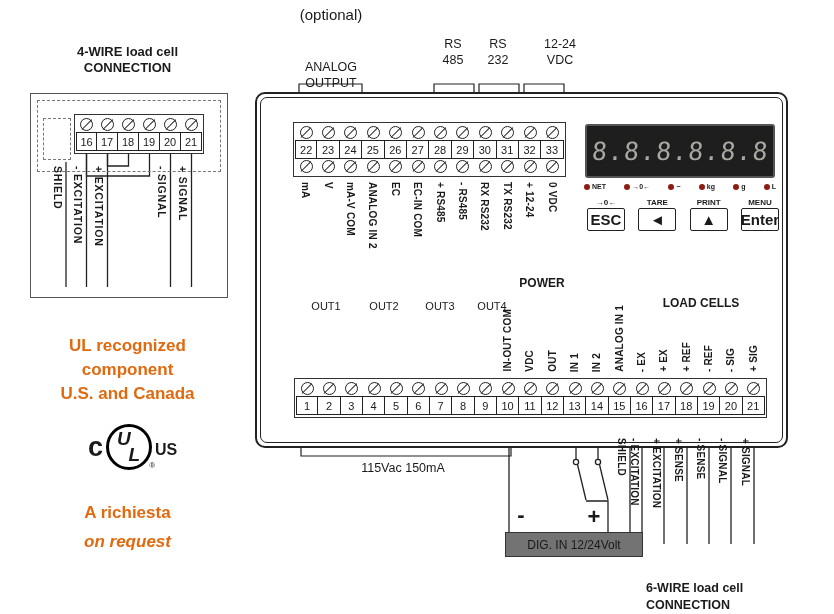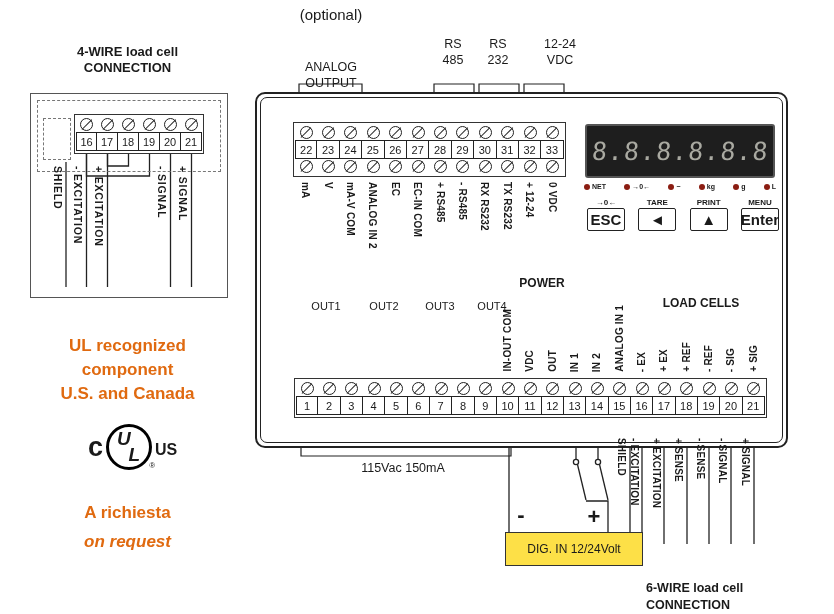--- a/index.html
+++ b/index.html
@@ -78,21 +78,21 @@
   .btn-top{font-size:8px;font-weight:700;height:11px;line-height:11px;white-space:nowrap;}
   .btn-face{width:38px;height:23px;border:1.5px solid #222;border-radius:2px;display:flex;align-items:center;justify-content:center;font-size:15px;font-weight:700;background:#fff;text-align:right;}
   #tlu{left:640px;top:250px;width:160px;font-size:29px;letter-spacing:4px;font-weight:400;}
   #load-cells{left:634px;top:296px;width:134px;font-size:12px;font-weight:700;}
   .hlabel{position:absolute;font-size:11px;font-weight:400;text-align:center;}
 
   
   #relay-text{left:328px;top:460px;width:150px;font-size:12.5px;line-height:17px;}
   #minus{left:512px;top:502px;width:18px;font-size:22px;font-weight:700;}
   #plus{left:585px;top:504px;width:18px;font-size:22px;font-weight:700;}
-  #dig-in{left:505px;top:532px;width:138px;height:34px;border:1.2px solid #333;font-size:12px;display:flex;align-items:center;justify-content:center;background:#fde047;}
+  #dig-in{left:505px;top:532px;width:138px;height:25px;border:1.2px solid #333;font-size:12px;display:flex;align-items:center;justify-content:center;background:#737373;}
   #six-wire-text{left:646px;top:580px;width:175px;font-size:12.5px;font-weight:700;line-height:17px;}
 
   #wires{position:absolute;left:0;top:0;pointer-events:none;}
 </style>
 </head>
 <body>
 
 <div id="page">
 
   <svg id="wires" width="834" height="614" viewBox="0 0 834 614">

